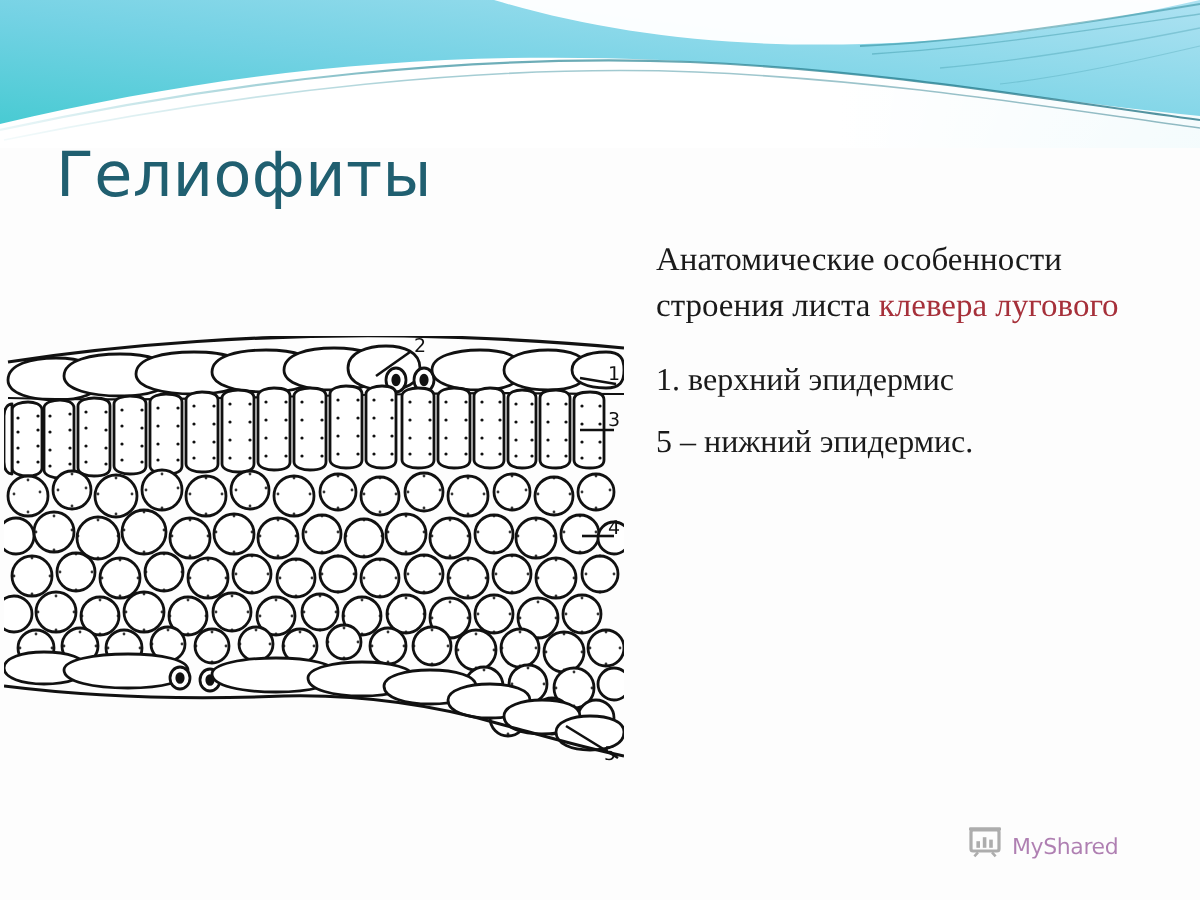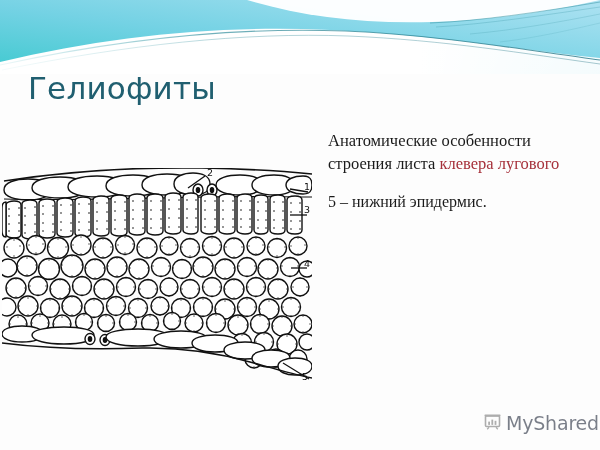--- a/index.html
+++ b/index.html
@@ -59,21 +59,21 @@
     position: absolute;
     left: 328px;
     top: 118px;
     width: 262px;
   }
   .lead {
     font-family: "Liberation Serif", serif;
     font-size: 16.5px;
     line-height: 23px;
     color: #1a1a1a;
-    margin: 11px 0 16px 0;
+    margin: 0 0 16px 0;
   }
   .lead .accent {
     color: #a6303a;
   }
   .legend {
     list-style: none;
     margin: 0;
     padding: 0;
   }
   .legend li {
@@ -89,22 +89,22 @@
     position: absolute;
     left: 484px;
     top: 412px;
     display: flex;
     align-items: center;
     gap: 5px;
     opacity: 0.55;
   }
   .watermark .wm-text {
     font-family: "DejaVu Sans", sans-serif;
-    font-size: 19px;
-    color: #0f172a;
+    font-size: 11px;
+    color: #701a75;
     letter-spacing: -0.2px;
   }
 </style>
 </head>
 <body>
 
 <div class="slide">
 
   <div class="banner">
     <svg width="600" height="74" viewBox="0 0 600 74" xmlns="http://www.w3.org/2000/svg">
@@ -753,20 +753,21 @@
         <text x="302" y="99">4</text>
         <text x="300" y="212">5</text>
       </g>
     </svg>
   </div>
 
   <div class="text-col">
     <p class="lead"><span>Анатомические особенности строения листа </span><span class="accent">клевера лугового</span></p>
 
     <ul class="legend">
+      <li>1. верхний эпидермис</li>
       <li>5 – нижний эпидермис.</li>
     </ul>
   </div>
 
   <div class="watermark">
     <span>
       <svg width="17" height="17" viewBox="0 0 17 17" xmlns="http://www.w3.org/2000/svg">
         <rect x="1.5" y="3" width="14" height="10.5" rx="1" fill="none" stroke="#6d6d6d" stroke-width="1.6"></rect>
         <rect x="0.5" y="1.6" width="16" height="1.8" rx="0.6" fill="#6d6d6d"></rect>
         <rect x="4.2" y="8.6" width="1.8" height="3.3" fill="#6d6d6d"></rect>

